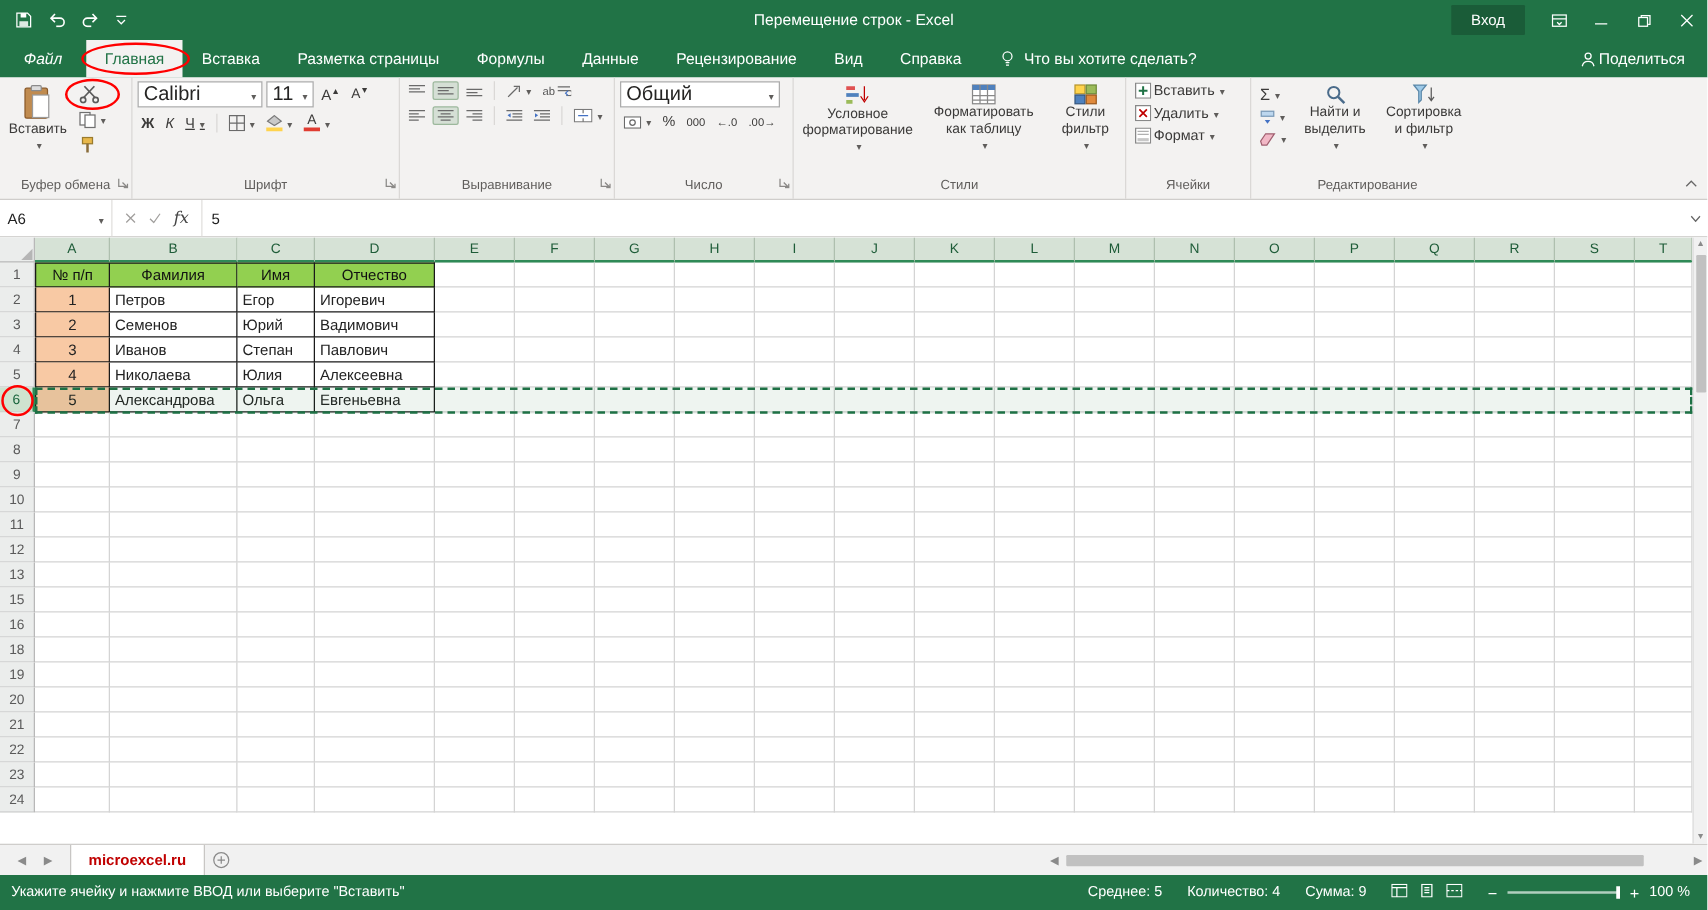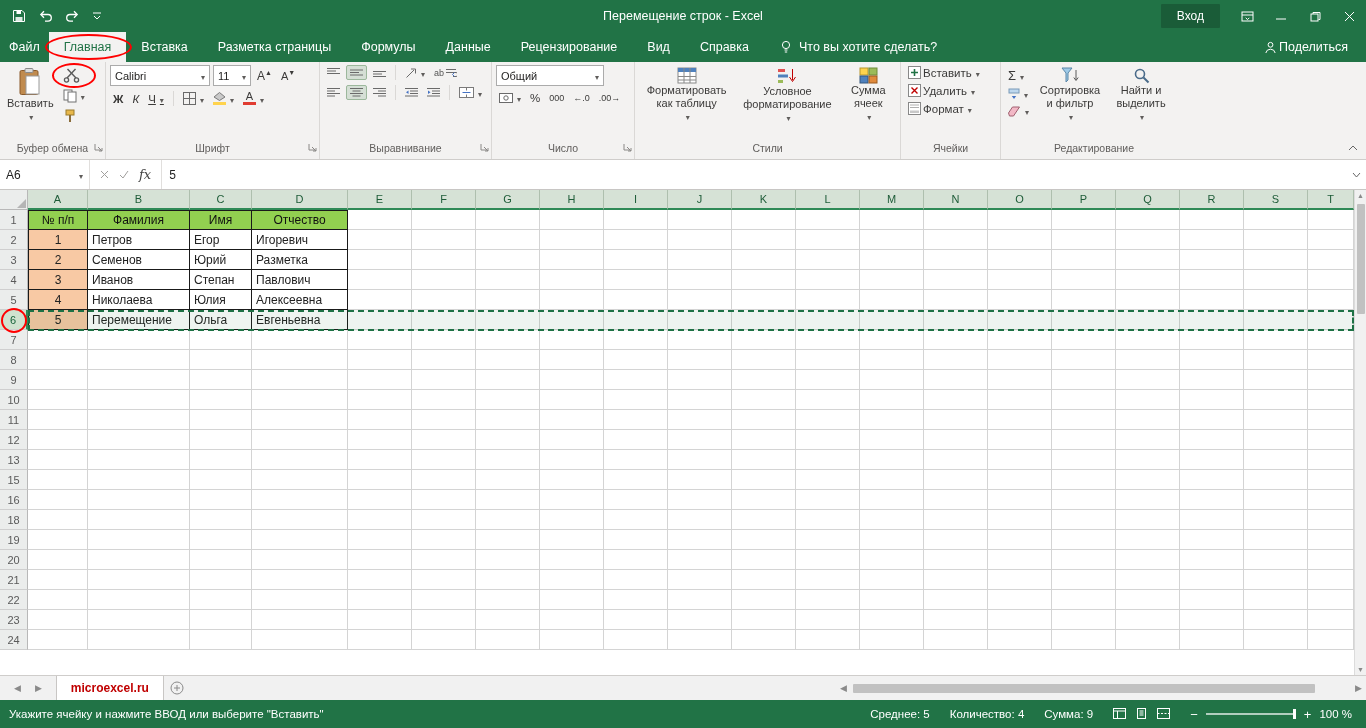--- a/index.html
+++ b/index.html
@@ -15,36 +15,36 @@
   .qat .qbtn { display:flex; align-items:center; justify-content:center; }
   .win-title { position:absolute; left:0; right:0; text-align:center; font-size:12.5px; pointer-events:none;}
   .tb-right { margin-left:auto; display:flex; align-items:center; height:100%; z-index:2;}
   .signin { background:#1a5c38; color:#fff; font-size:12px; padding:5px 16px; margin-right:10px; border-radius:1px;}
   .tbicon { width:34px; height:100%; display:flex; align-items:center; justify-content:center;}
   .wbtn { width:34px; height:100%; display:flex; align-items:center; justify-content:center; font-size:14px;}
 
   
   .tabbar { height:30px; background:var(--green); display:flex; align-items:stretch; color:#fff; flex:0 0 auto; position:relative;}
   .rtab { padding:0 15px; font-size:12.5px; display:flex; align-items:center; position:relative;}
-  .rtab.file { padding:0 9px; }
+  .rtab.file { padding:0 19px;font-style:italic; }
   .rtab.active { background:var(--ribbon); color:var(--green); }
   .tellme { display:flex; align-items:center; gap:7px; margin-left:16px; font-size:12.5px;}
   .share { margin-left:auto; display:flex; align-items:center; gap:2px; padding-right:18px; font-size:12.5px;}
 
   
   .ribbon { height:98px; background:var(--ribbon); border-bottom:1px solid #cfcdcb; display:flex; position:relative; flex:0 0 auto;}
   .rgroup { position:relative; border-right:1px solid #dad8d6; padding:3px 4px 17px;}
   .rg-label { position:absolute; bottom:5px; left:0; right:0; text-align:center; font-size:10.5px; color:#605e5c; white-space:nowrap;}
   .launcher { position:absolute; right:2px; bottom:3px; }
   .rg-rows { display:flex; flex-direction:column; gap:5px; }
   .rg-row { display:flex; align-items:center; gap:3px; }
   .rbtn, .mbtn { display:flex; align-items:center; gap:2px; font-size:11.5px; color:#3b3a39; padding:1px 3px; border-radius:2px;}
   .selbtn { background:#d5dfd5; border:1px solid #9cb89c; }
   .dd::after { content:"▾"; font-size:8px; color:#5f5d5b; margin-left:2px; }
-  .rsel { background:#fff; border:1px solid #ababab; height:21px; display:flex; align-items:center; justify-content:space-between; padding:0 4px; font-size:11px; color:#252423;}
+  .rsel { background:#fff; border:1px solid #ababab; height:21px; display:flex; align-items:center; justify-content:space-between; padding:0 4px; font-size:16px; color:#252423;}
   .vsep { width:1px; align-self:stretch; background:#dad8d6; margin:0 3px;}
   .bigbtn { display:flex; flex-direction:column; align-items:center; justify-content:flex-start; font-size:11px; line-height:13px; color:#3b3a39; text-align:center; padding:2px 3px;}
   .minicol { display:flex; flex-direction:column; gap:4px; justify-content:flex-start; padding-top:2px;}
   .glyph-b { font-weight:bold; } .glyph-i { font-style:italic; } .glyph-u { text-decoration:underline; }
   .cbar { width:13px; height:3px; margin-top:1px; }
   .stack { display:flex; flex-direction:column; align-items:center; line-height:10px;}
   .collapse-ribbon { position:absolute; right:8px; bottom:4px; }
 
   
   .formulabar { height:30px; background:#fff; border-bottom:1px solid #c8c6c4; display:flex; align-items:stretch; flex:0 0 auto;}
@@ -372,21 +372,21 @@
       <div class="rg-label">Выравнивание</div>
       <span class="launcher"><svg width="9" height="9" viewBox="0 0 9 9">
             <path d="M1 1v6h6" fill="none" stroke="#8a8886"></path>
             <path d="M4 4l4 4M8 5v3h-3" fill="none" stroke="#8a8886"></path>
           </svg></span>
     </div>
 
     <div class="rgroup" style="width:143px">
       <div class="rg-rows">
         <div class="rg-row">
-          <div class="rsel" style="width:108px">
+          <div class="rsel" style="width:128px">
             <span>Общий</span>
               <span class="dd"></span>
           </div>
         </div>
         <div class="rg-row">
           <span class="mbtn">
             <svg width="14" height="10" viewBox="0 0 14 10">
                 <rect x="0.5" y="0.5" width="13" height="9" fill="#fff" stroke="#6a6a6a"></rect>
                 <circle cx="7" cy="5" r="2.2" fill="none" stroke="#6a6a6a"></circle>
               </svg>
@@ -400,47 +400,47 @@
       </div>
       <div class="rg-label">Число</div>
       <span class="launcher"><svg width="9" height="9" viewBox="0 0 9 9">
             <path d="M1 1v6h6" fill="none" stroke="#8a8886"></path>
             <path d="M4 4l4 4M8 5v3h-3" fill="none" stroke="#8a8886"></path>
           </svg></span>
     </div>
 
     <div class="rgroup" style="width:266px">
       <div class="rg-row" style="align-items:flex-start; justify-content:center; gap:6px">
-        <div class="bigbtn" style="width:100px">
-          <svg width="20" height="17" viewBox="0 0 20 17">
-              <rect x="1" y="1" width="18" height="15" fill="#fff" stroke="#888"></rect>
-              <rect x="1" y="1" width="18" height="4" fill="#4f81bd"></rect>
-              <path d="M1 9.5h18M1 13h18M7 1v15M13 1v15" stroke="#888"></path>
-            </svg>
-          <span>Форматировать как таблицу</span>
-          <span class="dd"></span>
-        </div>
         <div class="bigbtn" style="width:96px">
           <svg width="20" height="18" viewBox="0 0 20 18">
               <rect x="1" y="2" width="7" height="3" fill="#e05252"></rect>
               <rect x="1" y="7.5" width="10" height="3" fill="#4f81bd"></rect>
               <rect x="1" y="13" width="5" height="3" fill="#9bbb59"></rect>
               <path d="M15.5 2v11M12.5 10l3 4.5 3-4.5" fill="none" stroke="#c00000"></path>
             </svg>
           <span>Условное форматирование</span>
           <span class="dd"></span>
         </div>
+        <div class="bigbtn" style="width:100px">
+          <svg width="20" height="17" viewBox="0 0 20 17">
+              <rect x="1" y="1" width="18" height="15" fill="#fff" stroke="#888"></rect>
+              <rect x="1" y="1" width="18" height="4" fill="#4f81bd"></rect>
+              <path d="M1 9.5h18M1 13h18M7 1v15M13 1v15" stroke="#888"></path>
+            </svg>
+          <span>Форматировать как таблицу</span>
+          <span class="dd"></span>
+        </div>
         <div class="bigbtn" style="width:58px">
           <svg width="19" height="17" viewBox="0 0 19 17">
               <rect x="1" y="1" width="8" height="7" fill="#ffd34d" stroke="#b8962e"></rect>
               <rect x="10" y="1" width="8" height="7" fill="#9bbb59" stroke="#6f8b3a"></rect>
               <rect x="1" y="9" width="8" height="7" fill="#4f81bd" stroke="#35577f"></rect>
               <rect x="10" y="9" width="8" height="7" fill="#e08a3c" stroke="#9c5a1e"></rect>
             </svg>
-          <span>Сумма ячеек</span>
+          <span>Стили фильтр</span>
           <span class="dd"></span>
         </div>
       </div>
       <div class="rg-label">Стили</div>
     </div>
 
     <div class="rgroup" style="width:100px">
       <div class="rg-rows" style="gap:3px">
         <span class="mbtn">
           <svg width="13" height="13" viewBox="0 0 13 13">
@@ -485,34 +485,34 @@
               </svg>
             <span class="dd"></span>
           </span>
           <span class="mbtn">
             <svg width="13" height="11" viewBox="0 0 13 11">
                 <path d="M4.5 1h7l-6 9h-4l-1-3z" fill="#f2b8c6" stroke="#a06070"></path>
               </svg>
             <span class="dd"></span>
           </span>
         </div>
+        <div class="bigbtn" style="width:66px">
+          <svg width="17" height="17" viewBox="0 0 17 17">
+              <circle cx="7" cy="7" r="4.5" fill="none" stroke="#4a6b8a" stroke-width="1.6"></circle>
+              <path d="M10.5 10.5L15.5 15.5" stroke="#4a6b8a" stroke-width="2"></path>
+            </svg>
+          <span>Найти и выделить</span>
+          <span class="dd"></span>
+        </div>
         <div class="bigbtn" style="width:70px">
           <svg width="19" height="17" viewBox="0 0 19 17">
               <path d="M1 1h10l-4 5v7l-2 2V6z" fill="#9ecae8" stroke="#5a87a8"></path>
               <path d="M15 3v10M12.8 10.5l2.2 3 2.2-3" fill="none" stroke="#5a5a5a"></path>
             </svg>
           <span>Сортировка и фильтр</span>
-          <span class="dd"></span>
-        </div>
-        <div class="bigbtn" style="width:66px">
-          <svg width="17" height="17" viewBox="0 0 17 17">
-              <circle cx="7" cy="7" r="4.5" fill="none" stroke="#4a6b8a" stroke-width="1.6"></circle>
-              <path d="M10.5 10.5L15.5 15.5" stroke="#4a6b8a" stroke-width="2"></path>
-            </svg>
-          <span>Найти и выделить</span>
           <span class="dd"></span>
         </div>
       </div>
       <div class="rg-label">Редактирование</div>
     </div>
 
     <span class="collapse-ribbon">
       <svg width="10" height="6" viewBox="0 0 10 6">
           <path d="M1 5L5 1l4 4" fill="none" stroke="#666"></path>
         </svg>
@@ -618,21 +618,21 @@
               <td class="cell"></td>
               <td class="cell"></td>
               <td class="cell"></td>
               <td class="cell"></td>
             </tr>
             <tr>
               <th class="rowh">3</th>
               <td class="cell tb tb-l tnum">2</td>
               <td class="cell tb tdata">Семенов</td>
               <td class="cell tb tdata">Юрий</td>
-              <td class="cell tb tdata">Разметка</td>
+              <td class="cell tb tdata">Вадимович</td>
               <td class="cell"></td>
               <td class="cell"></td>
               <td class="cell"></td>
               <td class="cell"></td>
               <td class="cell"></td>
               <td class="cell"></td>
               <td class="cell"></td>
               <td class="cell"></td>
               <td class="cell"></td>
               <td class="cell"></td>
@@ -685,21 +685,21 @@
               <td class="cell"></td>
               <td class="cell"></td>
               <td class="cell"></td>
               <td class="cell"></td>
               <td class="cell"></td>
               <td class="cell"></td>
             </tr>
             <tr>
               <th class="rowh selrh">6</th>
               <td class="cell tb tb-l tnum">5</td>
-              <td class="cell tb tdata">Перемещение</td>
+              <td class="cell tb tdata">Александрова</td>
               <td class="cell tb tdata">Ольга</td>
               <td class="cell tb tdata">Евгеньевна</td>
               <td class="cell"></td>
               <td class="cell"></td>
               <td class="cell"></td>
               <td class="cell"></td>
               <td class="cell"></td>
               <td class="cell"></td>
               <td class="cell"></td>
               <td class="cell"></td>

